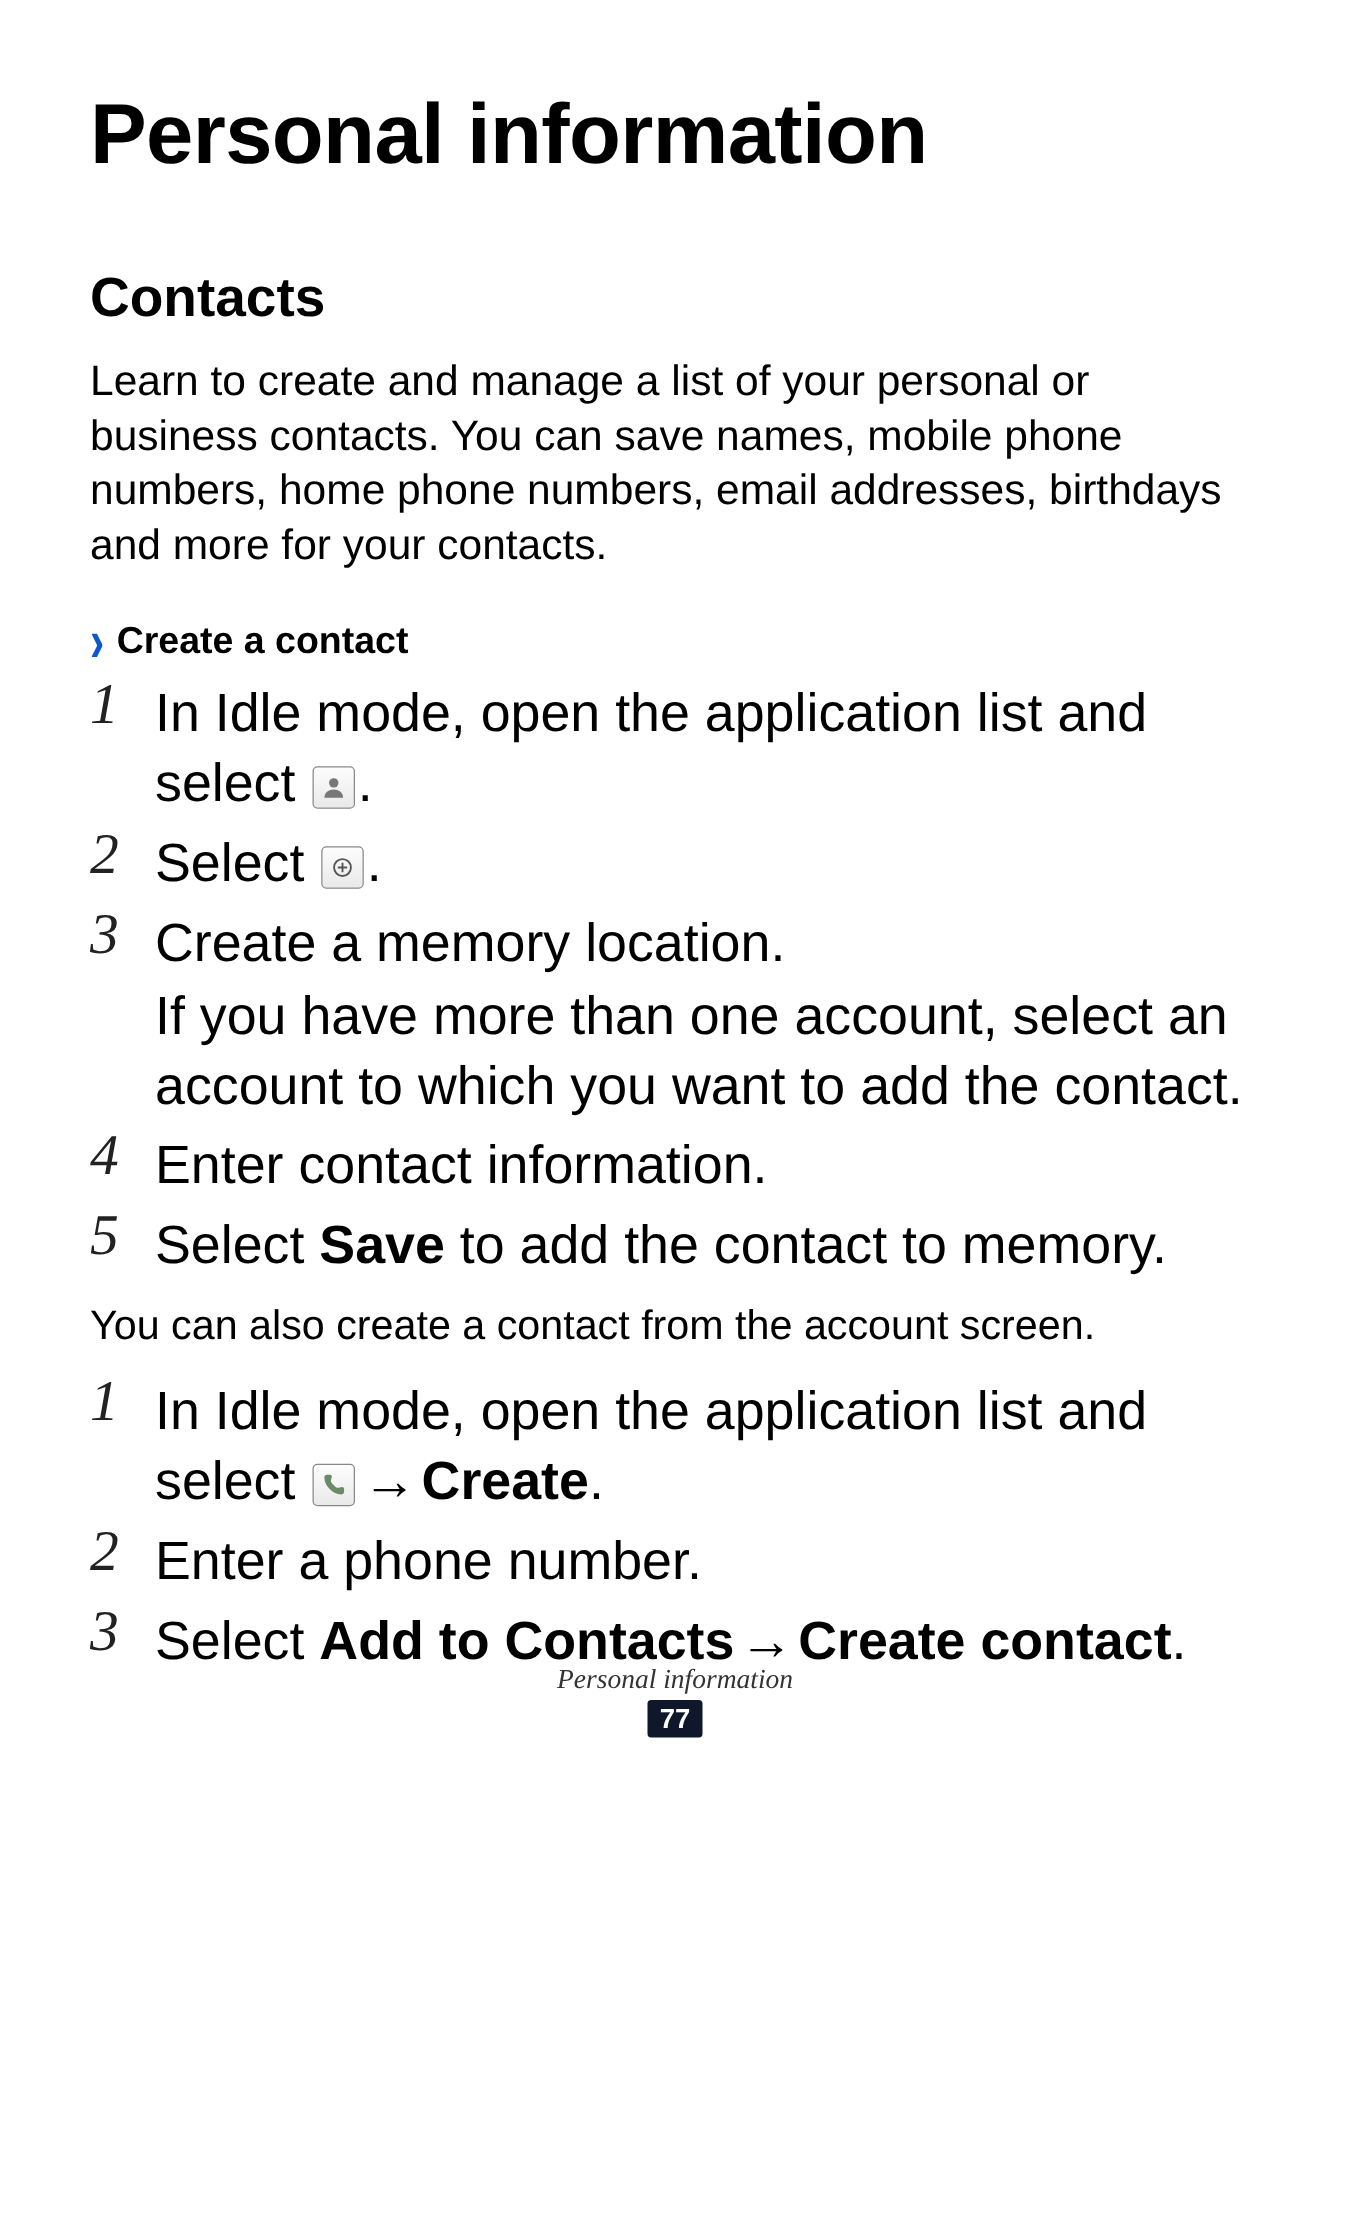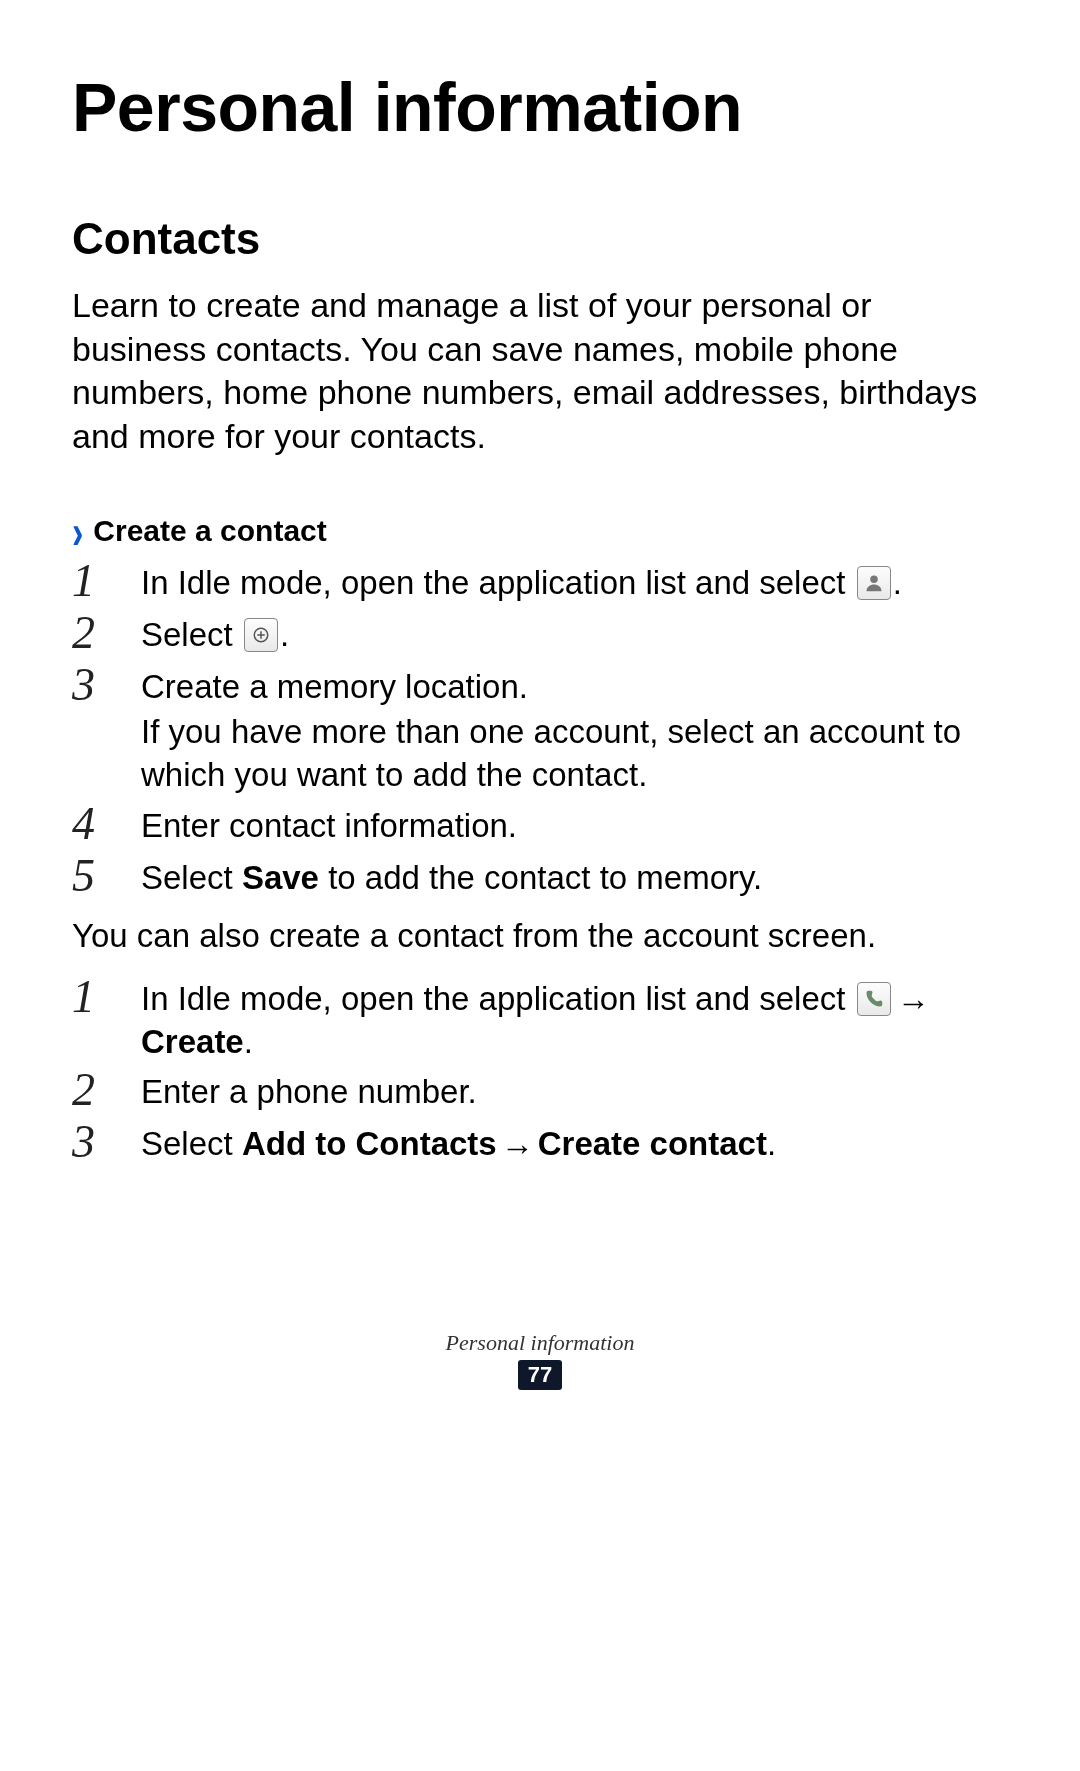--- a/index.html
+++ b/index.html
@@ -1,27 +1,27 @@
 <!DOCTYPE html>
 <html><head>
 <meta charset="utf-8">
 <style>
   * { margin: 0; padding: 0; box-sizing: border-box; }
   html, body { width: 1080px; height: 1771px; background: #fff; font-family: "Myriad Pro", "Segoe UI", "Helvetica Neue", Arial, sans-serif; color: #000; }
   .page { position: relative; width: 1080px; height: 1430px; padding: 60px 72px 0 72px; }
   .h1 { font-size: 68px; font-weight: 700; letter-spacing: -0.5px; margin-top: 8px; margin-bottom: 68px; }
   .h2 { font-size: 44px; font-weight: 700; color: #000000; margin-bottom: 20px; }
-  .intro { font-size: 34px; line-height: 1.28; margin-bottom: 56px; }
+  .intro { font-size: 34px; line-height: 1.28; margin-bottom: 38px; }
   .sub-row { display: flex; align-items: center; gap: 10px; margin-bottom: 12px; }
   .chev { color: #0b57d0; font-size: 34px; font-weight: 900; line-height: 1; transform: scaleY(1.4); }
   .h3 { font-size: 30px; font-weight: 700; }
   .steps { margin-top: 4px; }
   .step { display: flex; align-items: flex-start; margin-bottom: 6px; }
   .step .num { font-family: Georgia, "Times New Roman", serif; font-style: italic; font-size: 46px; line-height: 1; width: 52px; flex: 0 0 52px; text-align: left; color: #222; position: relative; top: -2px; }
-  .step .body { font-size: 33px; line-height: 1.30; flex: 1; padding-top: 2px; margin-left: 17px; }
+  .step .body { font-size: 43px; line-height: 1.30; flex: 1; padding-top: 2px; }
   .step .body .sub { display: block; margin-top: 2px; }
   .inline-icon { display: inline-block; width: 34px; height: 34px; vertical-align: -6px; border: 1px solid #888; border-radius: 4px; background: linear-gradient(#fdfdfd,#e9e9e9); position: relative; margin: 0 2px; }
   .inline-icon svg { position: absolute; inset: 0; margin: auto; }
   .between { font-size: 33px; line-height: 1.30; margin: 14px 0 18px 0; }
   b { font-weight: 700; }
   .arrow { display:inline-block; padding: 0 4px; }
   .footer { position: absolute; left: 0; right: 0; bottom: 40px; text-align: center; }
   .footer .ftitle { font-style: italic; font-family: Georgia, "Times New Roman", serif; font-size: 22px; color: #333; margin-bottom: 4px; }
   .footer .pagenum { display: inline-block; min-width: 44px; padding: 2px 10px; background: #0f172a; color: #fff; font-size: 22px; border-radius: 3px; font-weight: 600; }
 </style>

